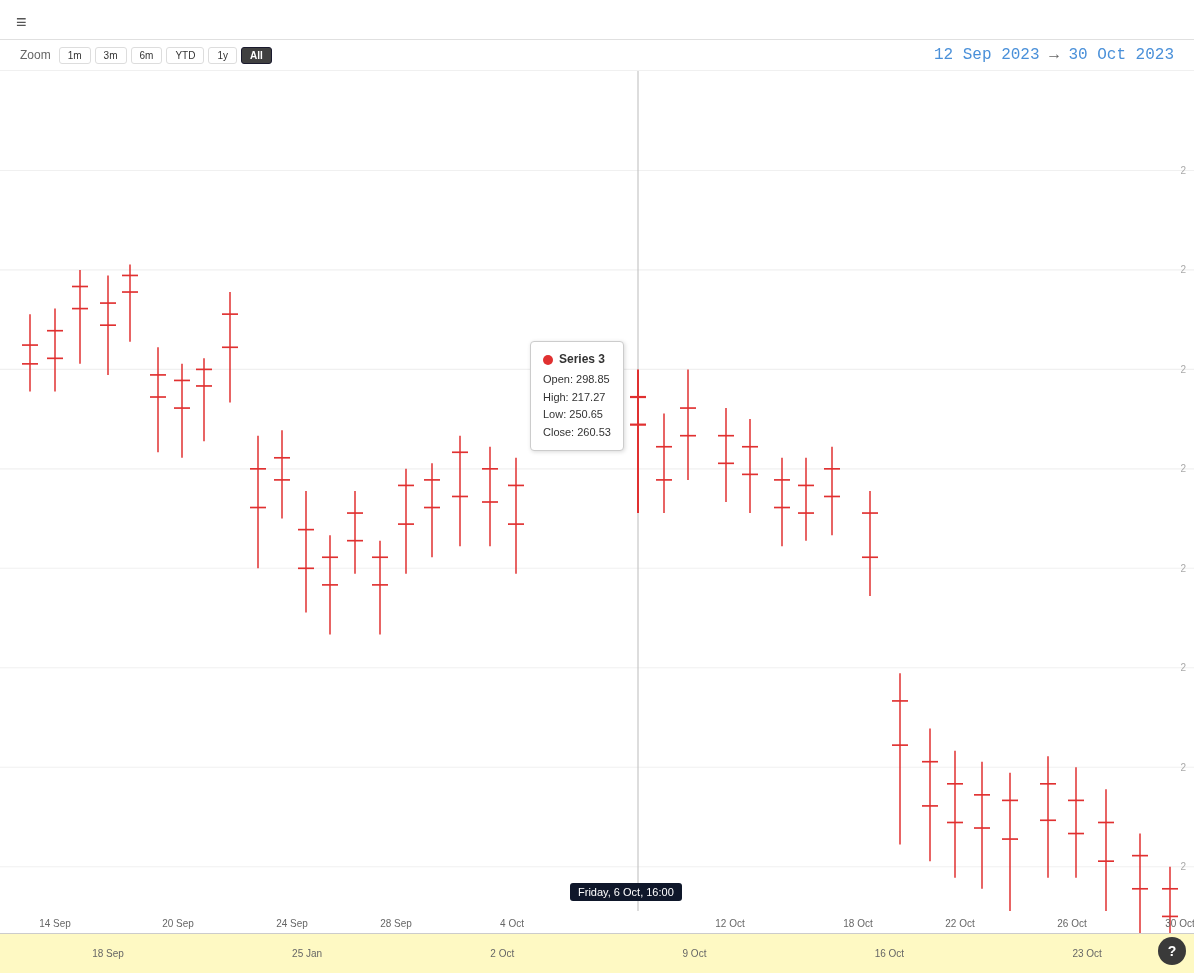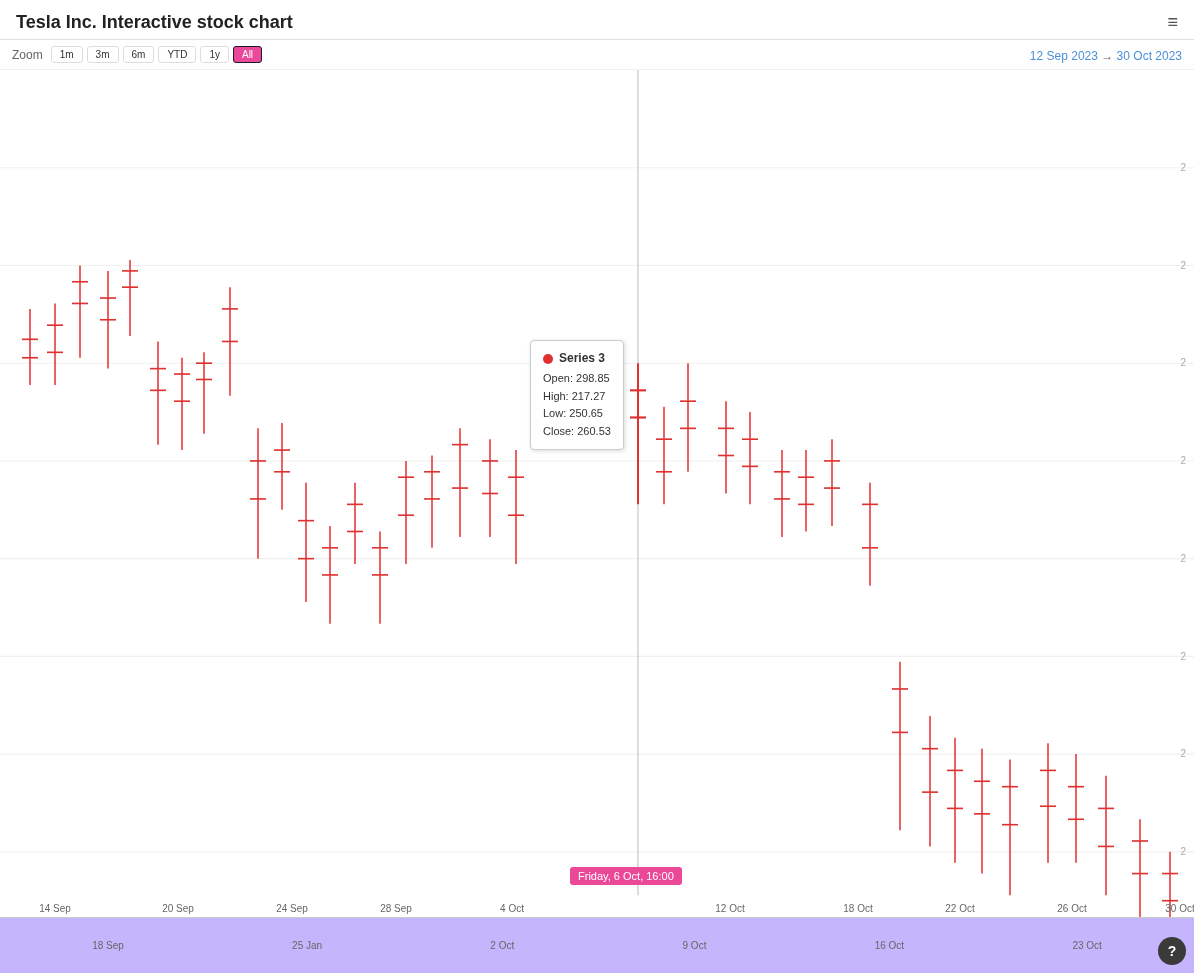--- a/index.html
+++ b/index.html
@@ -30,22 +30,22 @@
 
     .menu-icon {
       font-size: 18px;
       color: #555;
       cursor: pointer;
     }
 
     .controls-row {
       display: flex;
       justify-content: space-between;
-      align-items: flex-end;
-      padding: 6px 12px;
+      align-items: center;
+      padding: 6px 20px;
       border-bottom: 1px solid #f0f0f0;
     }
 
     .zoom-controls {
       display: flex;
       align-items: center;
       gap: 4px;
     }
 
     .zoom-label {
@@ -58,28 +58,30 @@
       padding: 2px 8px;
       font-size: 10px;
       cursor: pointer;
       border: 1px solid #ddd;
       background: #fff;
       color: #333;
       border-radius: 3px;
     }
 
     .zoom-btn.active {
-      background: #ec4899;
+      background: #404040;
       color: #fff;
       border-color: #1a1a2e;
+      font-weight: bold;
     }
 
     .date-range {
-      font-size: 12px;
+      font-size: 16px;
       color: #4a90d9;
+      font-family: Liberation Mono, monospace;
     }
 
     .date-range span.arrow {
       color: #666;
     }
 
     .chart-area {
       flex: 1;
       position: relative;
       overflow: hidden;
@@ -118,31 +120,31 @@
       flex-shrink: 0;
     }
 
     .tooltip-title {
       font-weight: bold;
       font-size: 12px;
     }
 
     .crosshair-label {
       position: absolute;
-      background: #ec4899;
+      background: #0f172a;
       color: #fff;
       font-size: 11px;
       padding: 3px 8px;
       border-radius: 3px;
       white-space: nowrap;
     }
 
     .navigator-bar {
-      height: 56px;
-      background: #c4b5fd;
+      height: 40px;
+      background: #fef9c3;
       border-top: 1px solid #ccc;
       position: relative;
       overflow: hidden;
     }
 
     .navigator-labels {
       display: flex;
       justify-content: space-around;
       align-items: center;
       height: 100%;
@@ -170,21 +172,20 @@
       font-weight: bold;
       cursor: pointer;
     }
   </style>
 </head>
 <body>
 
 <div class="chart-container">
 
   <div class="header">
-    <span class="title">Tesla Inc. Interactive stock chart</span>
     <span class="menu-icon">≡</span>
   </div>
 
   <div class="controls-row">
     <div class="zoom-controls">
       <span class="zoom-label">Zoom</span>
       <button class="zoom-btn">1m</button>
       <button class="zoom-btn">3m</button>
       <button class="zoom-btn">6m</button>
       <button class="zoom-btn">YTD</button>

